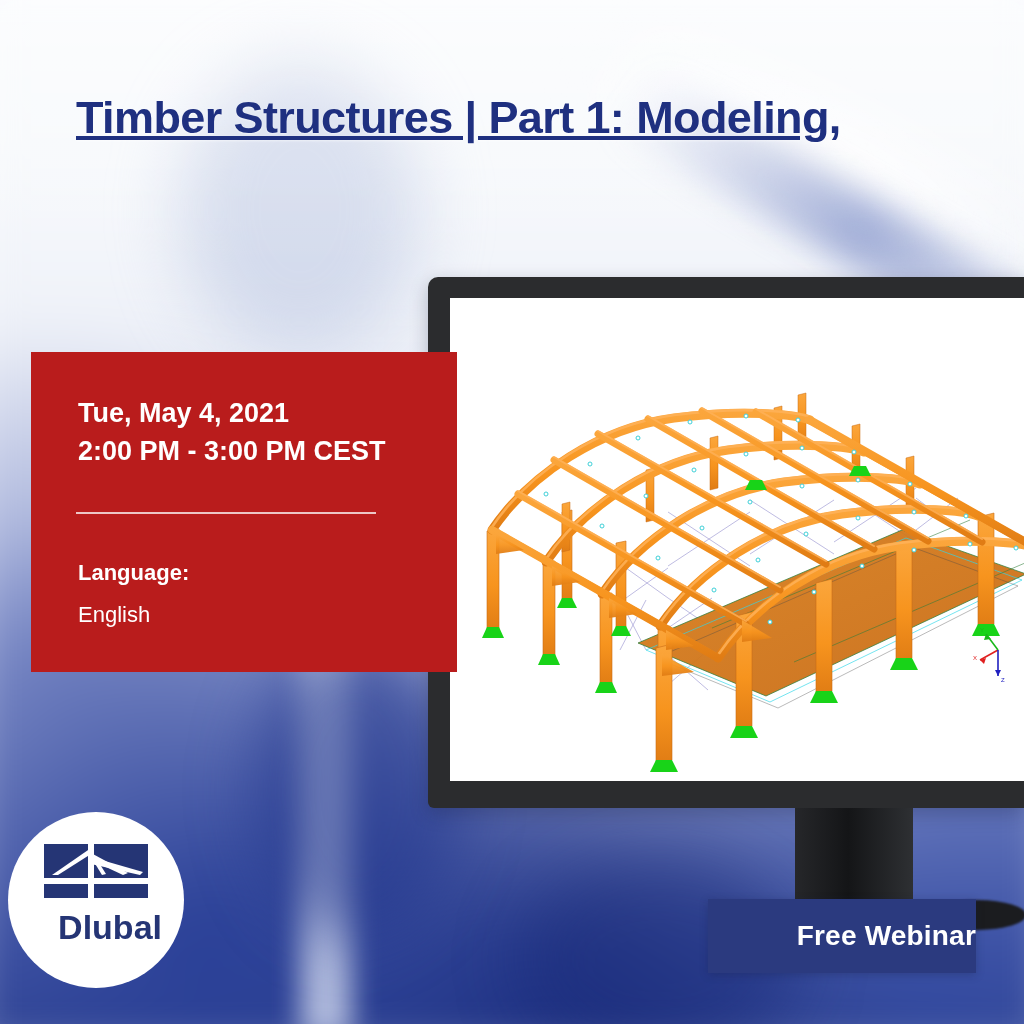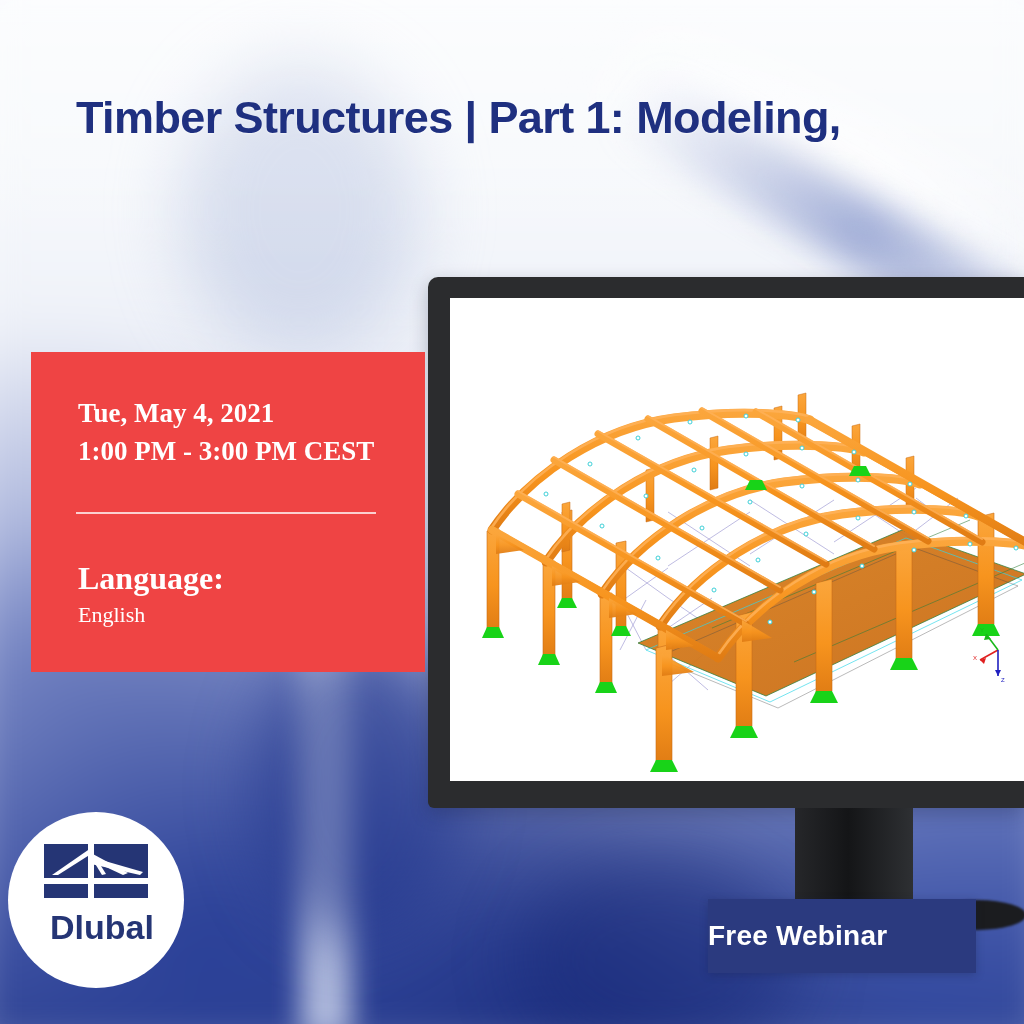--- a/index.html
+++ b/index.html
@@ -107,31 +107,30 @@
     left: 76px;
     top: 90px;
     width: 880px;
     color: #1f3080;
     font-size: 45px;
     font-weight: bold;
     line-height: 1.24;
     letter-spacing: -0.6px;
     text-shadow: 0 1px 2px rgba(255,255,255,0.55);
   }
-  .headline .ln { display: block; white-space: nowrap; }
+  .headline .ln { display: block; white-space: nowrap; text-decoration: underline; }
 
   
   .info-panel {
     position: absolute;
     left: 31px;
     top: 352px;
-    width: 394px;
+    width: 426px;
     height: 320px;
-    background: #ef4444;
-    font-family: Liberation Serif, serif;
+    background: #b91c1c;
   }
   .info-date {
     position: absolute;
     left: 47px;
     top: 42px;
     width: 400px;
     color: #ffffff;
     font-size: 27px;
     font-weight: bold;
     line-height: 1.42;
@@ -143,21 +142,21 @@
     top: 160px;
     width: 300px;
     height: 2px;
     background: rgba(255,255,255,0.75);
   }
   .info-lang-label {
     position: absolute;
     left: 47px;
     top: 208px;
     color: #ffffff;
-    font-size: 32px;
+    font-size: 22px;
     font-weight: bold;
   }
   .info-lang-value {
     position: absolute;
     left: 47px;
     top: 250px;
     color: #ffffff;
     font-size: 22px;
     font-weight: normal;
   }
@@ -229,38 +228,38 @@
     left: 36px;
     top: 32px;
     width: 104px;
     height: 60px;
   }
   .logo-word {
     position: absolute;
     left: 34px;
     top: 96px;
     width: 120px;
-    text-align: center;
+    text-align: right;
     color: #253575;
     font-size: 34px;
     font-weight: bold;
     letter-spacing: 0px;
   }
 
   
   .cta-button {
     position: absolute;
     left: 708px;
     top: 899px;
     width: 268px;
     height: 74px;
     background: #2b3a7f;
     display: flex;
     align-items: center;
-    justify-content: flex-start;
+    justify-content: flex-end;
     box-shadow: 0 2px 8px rgba(20,28,60,0.25);
   }
   .cta-label {
     color: #ffffff;
     font-size: 28px;
     font-weight: bold;
     letter-spacing: 0.2px;
   }
 </style>
 </head>
@@ -456,21 +455,21 @@
         </g>
       </svg>
     </div>
   </div>
   <div class="monitor-neck"></div>
   <div class="monitor-base"></div>
 
   <div class="info-panel">
     <div class="info-date">
       <span style="display:block">Tue, May 4, 2021</span>
-      <span style="display:block">1:00 PM - 3:00 PM CEST</span>
+      <span style="display:block">2:00 PM - 3:00 PM CEST</span>
     </div>
     <div class="info-divider"></div>
     <div class="info-lang-label">Language:</div>
     <div class="info-lang-value">English</div>
   </div>
 
   <div class="logo-badge">
     <svg class="logo-mark" viewBox="0 0 104 60">
       <rect x="0" y="0" width="104" height="34" fill="#253575"></rect>
       <rect x="0" y="40" width="104" height="14" fill="#253575"></rect>

